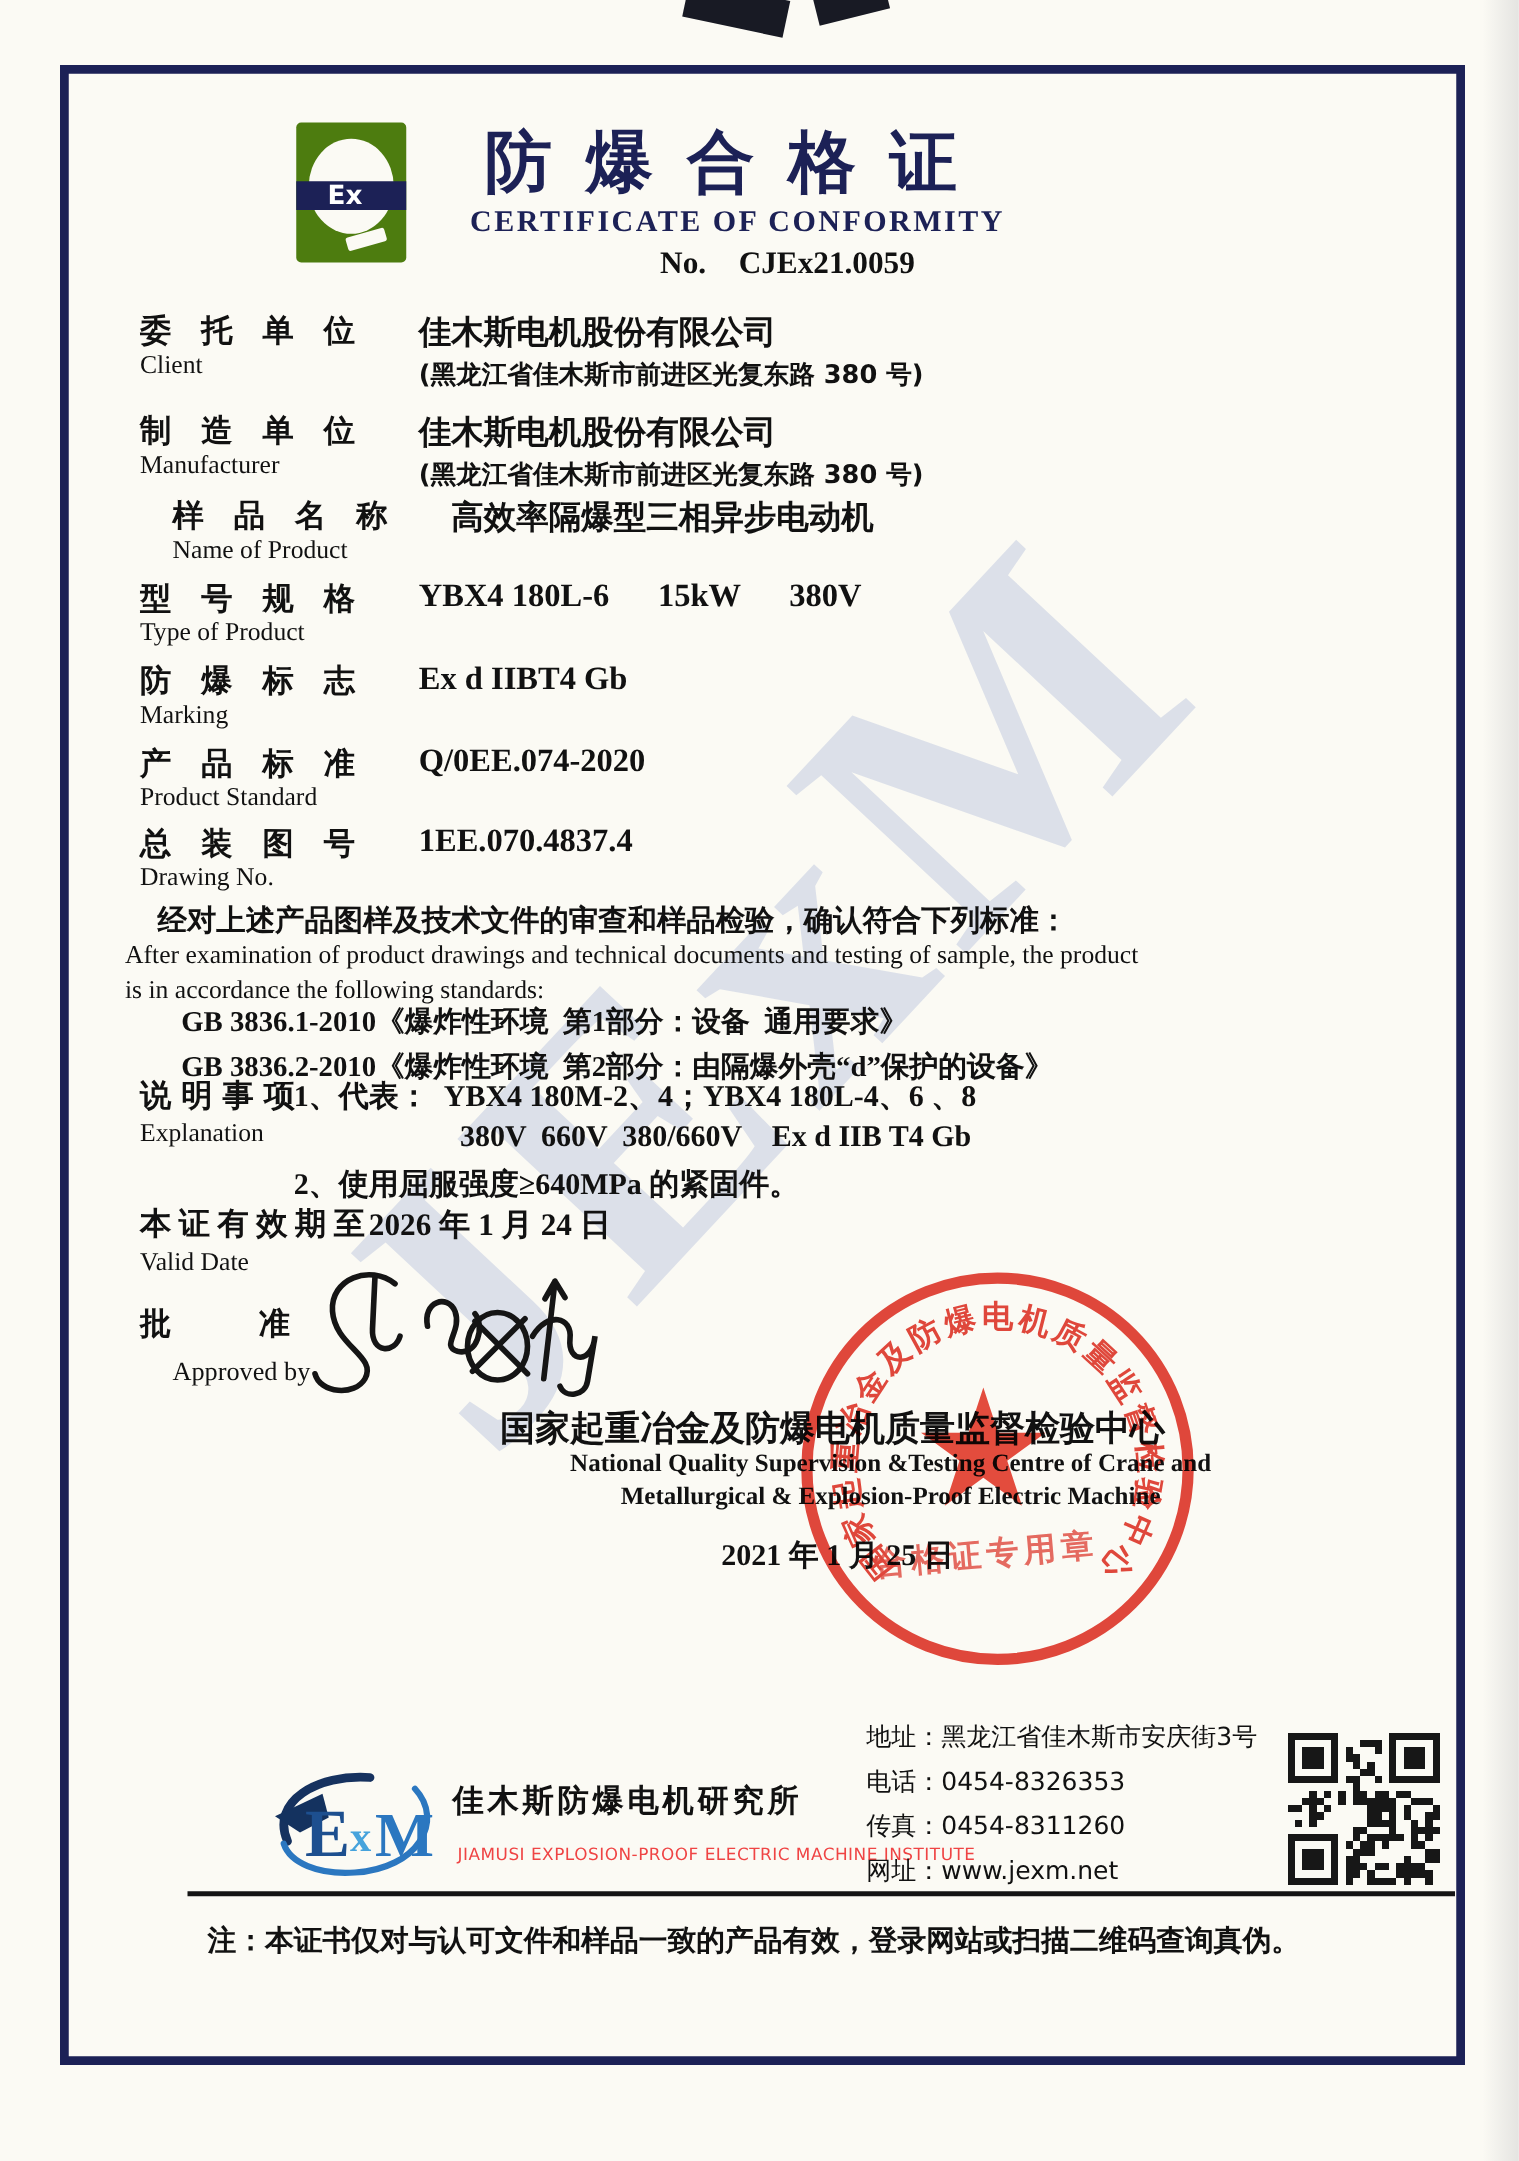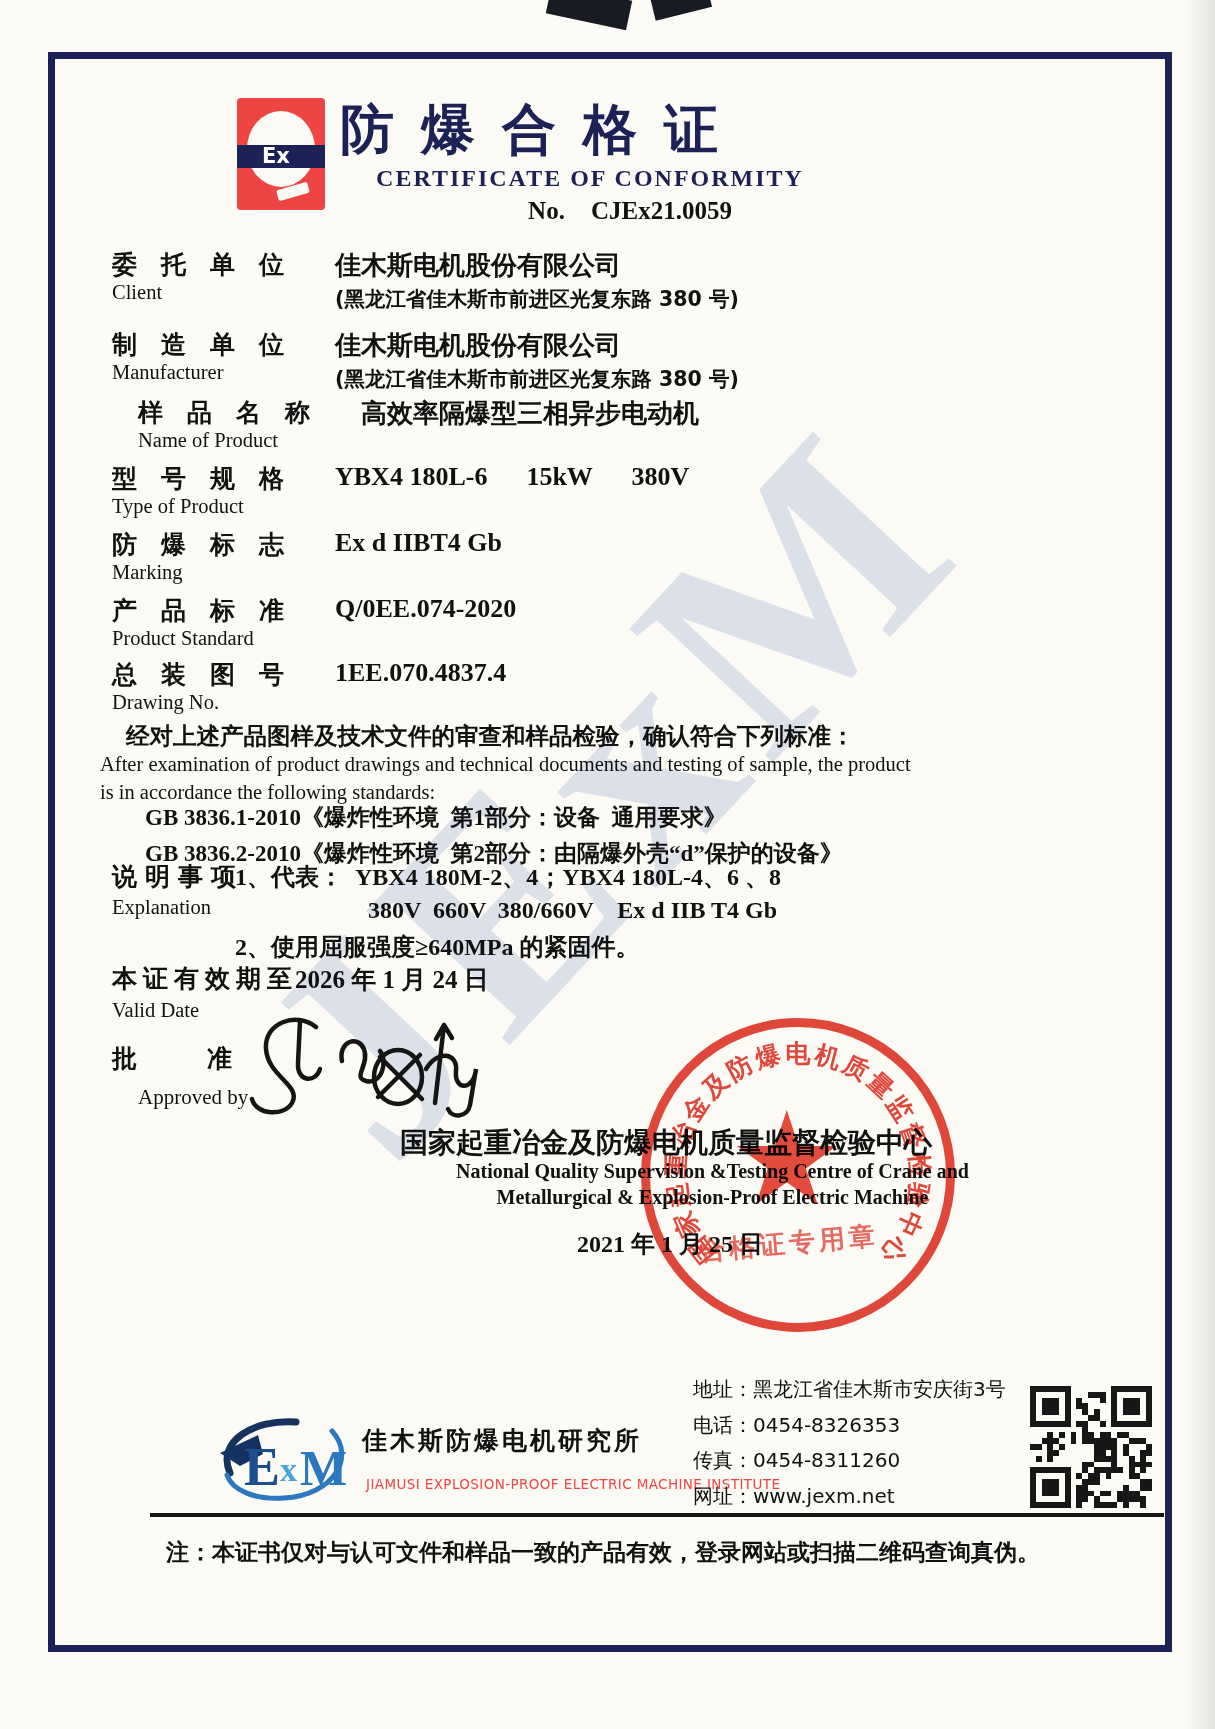--- a/index.html
+++ b/index.html
@@ -9,26 +9,26 @@
   .frame{left:48px;top:52px;width:1110px;height:1586px;border:7px solid #1c2156;z-index:1;}
   
   .watermark{left:40px;top:360px;width:1140px;height:860px;display:flex;align-items:center;justify-content:center;z-index:0;}
   .watermark span{transform:rotate(-47deg);font-family:"Liberation Serif",serif;font-weight:bold;
         font-size:300px;letter-spacing:18px;color:rgba(158,172,214,0.33);}
   
   .artifact{background:#181a24;z-index:4;}
   .edge-smudge{left:1186px;top:0;width:29px;height:1729px;z-index:4;
         background:linear-gradient(to right,rgba(0,0,0,0),rgba(110,112,125,0.16));}
   
-  .exlogo{left:237px;top:98px;width:88px;height:112px;background:#ef4444;border-radius:4px;z-index:2;}
+  .exlogo{left:237px;top:98px;width:88px;height:112px;background:#4d7c0f;border-radius:4px;z-index:2;}
   .exlogo .circ{position:absolute;left:10px;top:13px;width:68px;height:76px;background:#fbfaf4;border-radius:50%;}
   .exlogo .band{position:absolute;left:0;top:47px;width:88px;height:23px;background:#1c2156;}
   .exlogo .extxt{position:absolute;left:25px;top:46px;color:#fff;font-weight:bold;font-size:21px;z-index:2;}
   .exlogo .tail{position:absolute;left:40px;top:88px;width:32px;height:11px;background:#fbfaf4;transform:rotate(-16deg);border-radius:2px;}
-  .title-cn{left:340px;top:94px;width:500px;font-size:54px;font-weight:bold;
+  .title-cn{left:340px;top:94px;width:500px;text-align:center;font-size:54px;font-weight:bold;
         color:#1c2156;letter-spacing:27px;z-index:2;}
   .title-en{left:340px;top:165px;width:500px;text-align:center;font-size:24px;font-weight:bold;
         color:#1c2156;font-family:"Liberation Serif",serif;letter-spacing:2px;z-index:2;}
   .no-line{left:380px;top:197px;width:500px;text-align:center;font-size:25px;font-weight:bold;
         font-family:"Liberation Serif",serif;color:#111;z-index:2;}
   .no-line .gap{display:inline-block;width:26px;}
   
   .frow{left:112px;width:960px;z-index:2;}
   .lab-cn{font-size:25px;font-weight:bold;letter-spacing:24px;white-space:nowrap;}
   .lab-cn.tight{letter-spacing:8px;}

